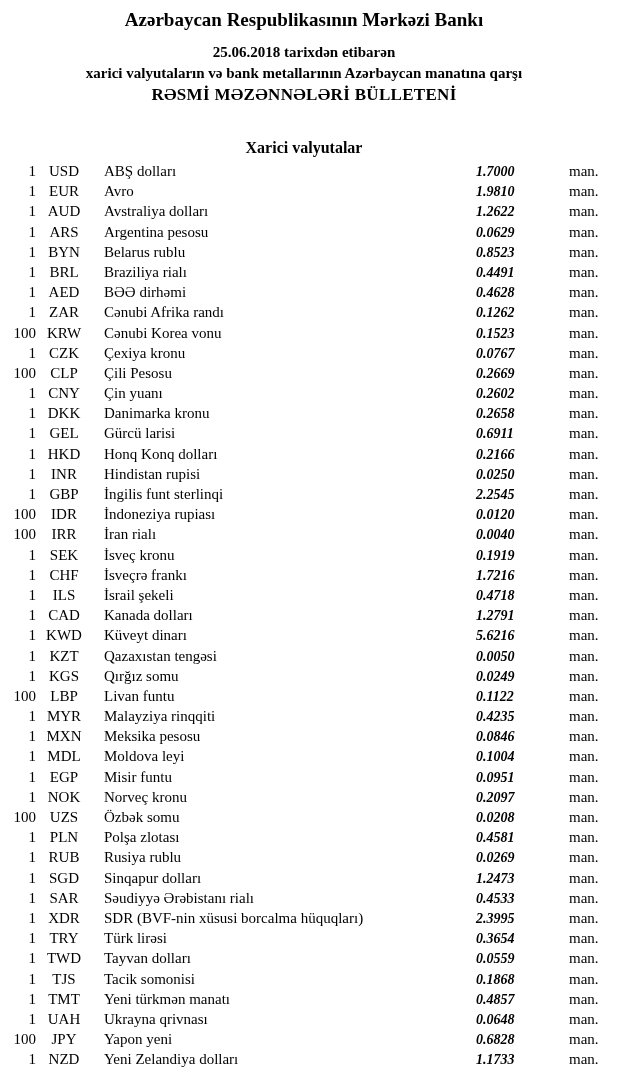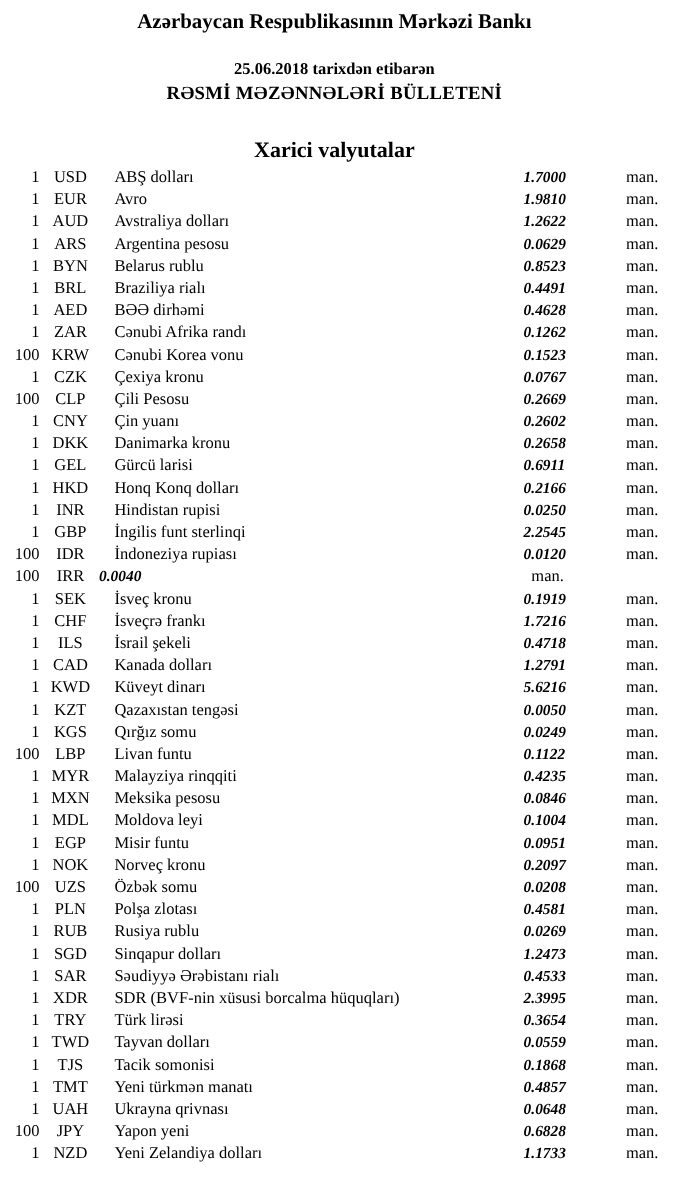--- a/index.html
+++ b/index.html
@@ -14,36 +14,36 @@
   .header { text-align: center; }
   .title {
     font-size: 19px;
     font-weight: bold;
     line-height: 24px;
   }
   .date-line {
     font-size: 15px;
     font-weight: bold;
     line-height: 21px;
-    margin-top: 21px;
+    margin-top: 10px;
   }
   .subtitle {
     font-size: 15px;
     font-weight: bold;
     line-height: 21px;
   }
   .bulletin {
     font-size: 17px;
     font-weight: bold;
     line-height: 22px;
     letter-spacing: 0.3px;
   }
   .section-title {
     text-align: center;
-    font-size: 20px;
+    font-size: 16px;
     font-weight: bold;
     line-height: 21px;
     margin-top: 31px;
     margin-bottom: 5px;
   }
   .rates { padding: 0 0 6px 0; }
   .row {
     display: grid;
     grid-template-columns: 38px 52px 1fr 86px 46px;
     align-items: baseline;
@@ -57,20 +57,21 @@
   .cell-unit  { text-align: left; padding-left: 7px; padding-right: 20px; }
 </style>
 </head>
 <body>
 
 <div class="page">
 
   <div class="header">
     <div class="title">Azərbaycan Respublikasının Mərkəzi Bankı</div>
     <div class="date-line">25.06.2018 tarixdən etibarən</div>
+    <div class="subtitle">xarici valyutaların və bank metallarının Azərbaycan manatına qarşı</div>
     <div class="bulletin">RƏSMİ MƏZƏNNƏLƏRİ BÜLLETENİ</div>
   </div>
 
   <div class="section-title">Xarici valyutalar</div>
 
   <div class="rates">
   <div class="row">
     <span class="cell-qty">1</span>
     <span class="cell-code">USD</span>
     <span class="cell-name">ABŞ dolları</span>
@@ -210,20 +211,21 @@
     <span class="cell-qty">100</span>
     <span class="cell-code">IDR</span>
     <span class="cell-name">İndoneziya rupiası</span>
     <span class="cell-rate">0.0120</span>
     <span class="cell-unit">man.</span>
   </div>
 
   <div class="row">
     <span class="cell-qty">100</span>
     <span class="cell-code">IRR</span>
+    <span class="cell-name">İran rialı</span>
     <span class="cell-rate">0.0040</span>
     <span class="cell-unit">man.</span>
   </div>
 
   <div class="row">
     <span class="cell-qty">1</span>
     <span class="cell-code">SEK</span>
     <span class="cell-name">İsveç kronu</span>
     <span class="cell-rate">0.1919</span>
     <span class="cell-unit">man.</span>

